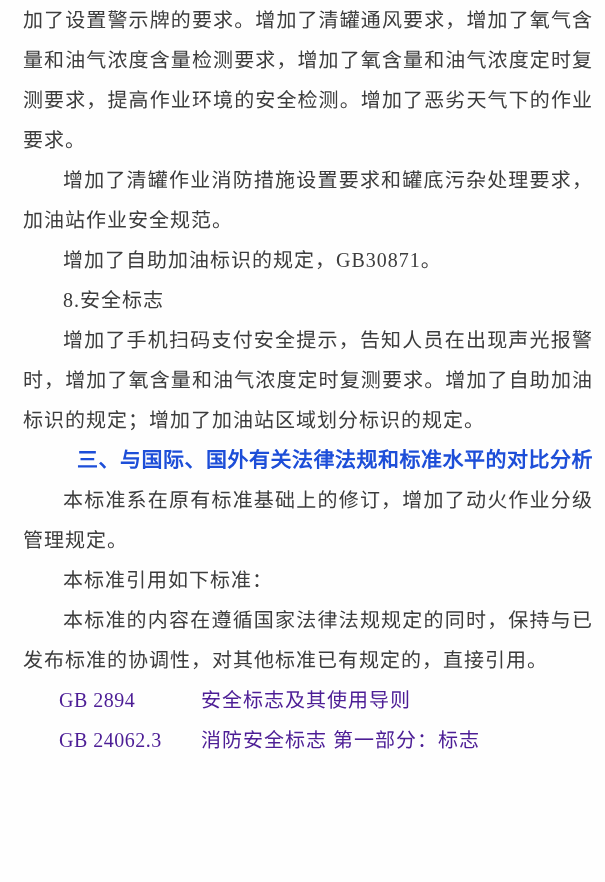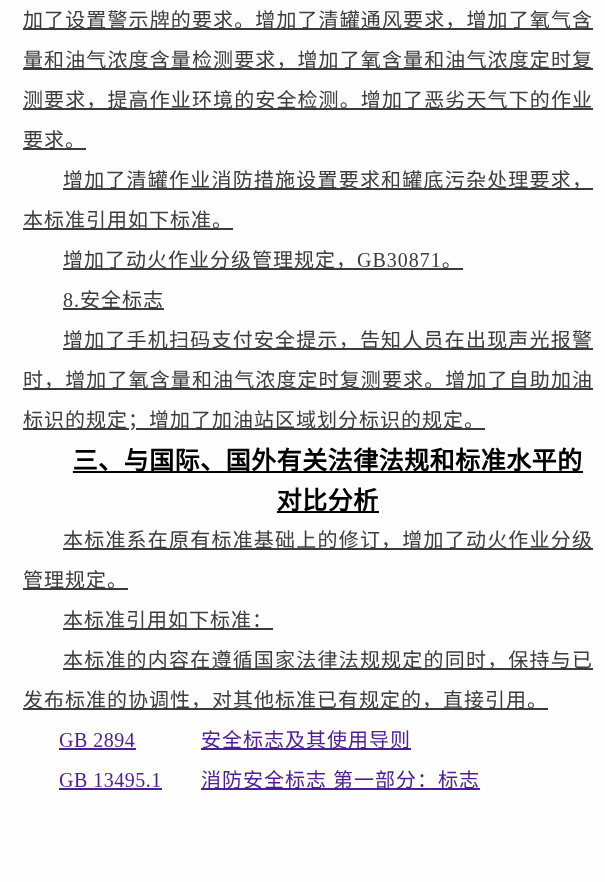--- a/index.html
+++ b/index.html
@@ -1,15 +1,15 @@
 <!DOCTYPE html>
 <html lang="zh-CN"><head>
 <meta charset="utf-8">
 <style>
-  * { margin: 0; padding: 0; box-sizing: border-box; text-decoration: underline; }
+  * { margin: 0; padding: 0; box-sizing: border-box; }
   html, body { background: #ffffff; }
   body {
     width: 605px;
     font-family: "Liberation Serif", "DejaVu Serif", serif;
   }
   .page {
     position: relative;
     width: 605px;
     height: 882px;
     background: #fefefe;
@@ -23,55 +23,55 @@
     line-height: 40px;
     letter-spacing: 1px;
     text-align: justify;
     text-indent: 40px;
     color: #3c3c3c;
   }
   .para.noindent { text-indent: 0; }
   .heading {
     font-family: "Liberation Sans", "DejaVu Sans", sans-serif;
     font-weight: 700;
-    font-size: 25px;
+    font-size: 21px;
     line-height: 40px;
     letter-spacing: 0.5px;
     padding-left: 40px;
-    color: #000000;
-    text-align: center;
+    color: #1d4ed8;
+    text-align: right;
   }
   .ref {
     display: flex;
     align-items: flex-end;
     padding-left: 36px;
     font-size: 20px;
     line-height: 40px;
     letter-spacing: 1px;
     color: #4c1d95;
   }
   .ref-code { flex: 0 0 142px; letter-spacing: 0.5px; }
   .ref-title { flex: 1; }
 </style>
 </head>
 <body>
 
 <main class="page">
   <article class="doc" id="doc">
       <p class="para noindent">加了设置警示牌的要求。增加了清罐通风要求，增加了氧气含量和油气浓度含量检测要求，增加了氧含量和油气浓度定时复测要求，提高作业环境的安全检测。增加了恶劣天气下的作业要求。</p>
-      <p class="para">增加了清罐作业消防措施设置要求和罐底污杂处理要求，本标准引用如下标准。</p>
-      <p class="para">增加了动火作业分级管理规定，GB30871。</p>
+      <p class="para">增加了清罐作业消防措施设置要求和罐底污杂处理要求，加油站作业安全规范。</p>
+      <p class="para">增加了自助加油标识的规定，GB30871。</p>
       <p class="para">8.安全标志</p>
       <p class="para">增加了手机扫码支付安全提示，告知人员在出现声光报警时，增加了氧含量和油气浓度定时复测要求。增加了自助加油标识的规定；增加了加油站区域划分标识的规定。</p>
       <h2 class="heading">三、与国际、国外有关法律法规和标准水平的对比分析</h2>
       <p class="para">本标准系在原有标准基础上的修订，增加了动火作业分级管理规定。</p>
       <p class="para">本标准引用如下标准：</p>
       <p class="para">本标准的内容在遵循国家法律法规规定的同时，保持与已发布标准的协调性，对其他标准已有规定的，直接引用。</p>
       <div class="ref">
         <span class="ref-code">GB 2894</span>
         <span class="ref-title">安全标志及其使用导则</span>
       </div>
       <div class="ref">
-        <span class="ref-code">GB 13495.1</span>
+        <span class="ref-code">GB 24062.3</span>
         <span class="ref-title">消防安全标志 第一部分：标志</span>
       </div>
     </article>
 </main>
 
 </body></html>

